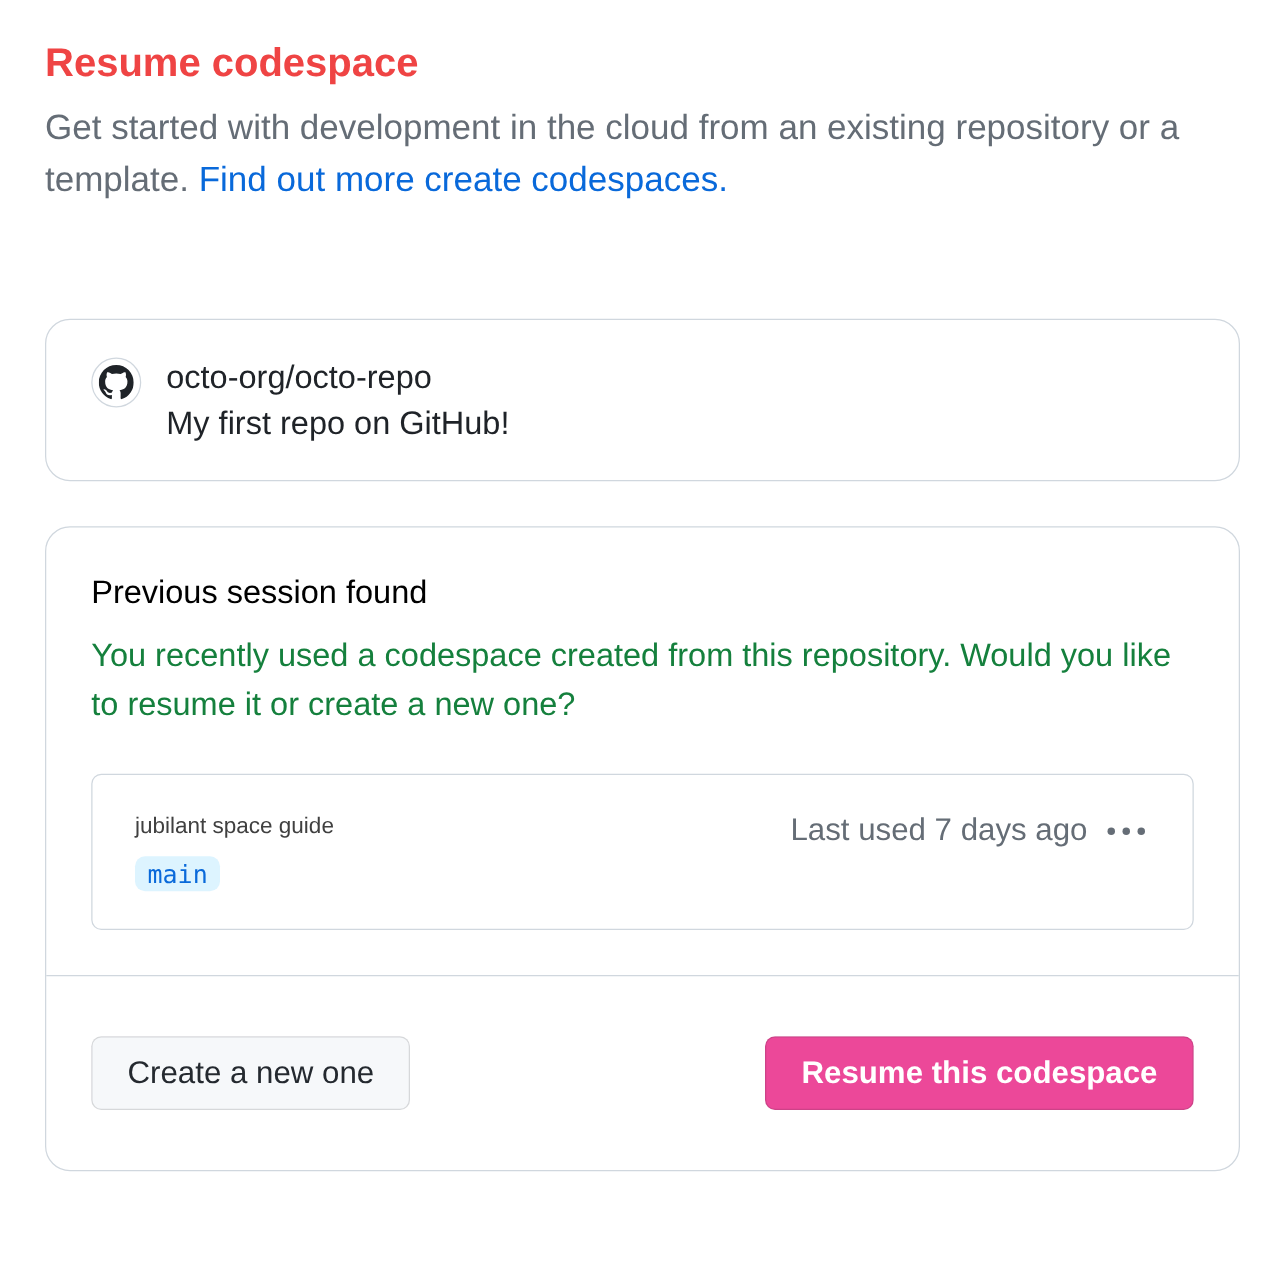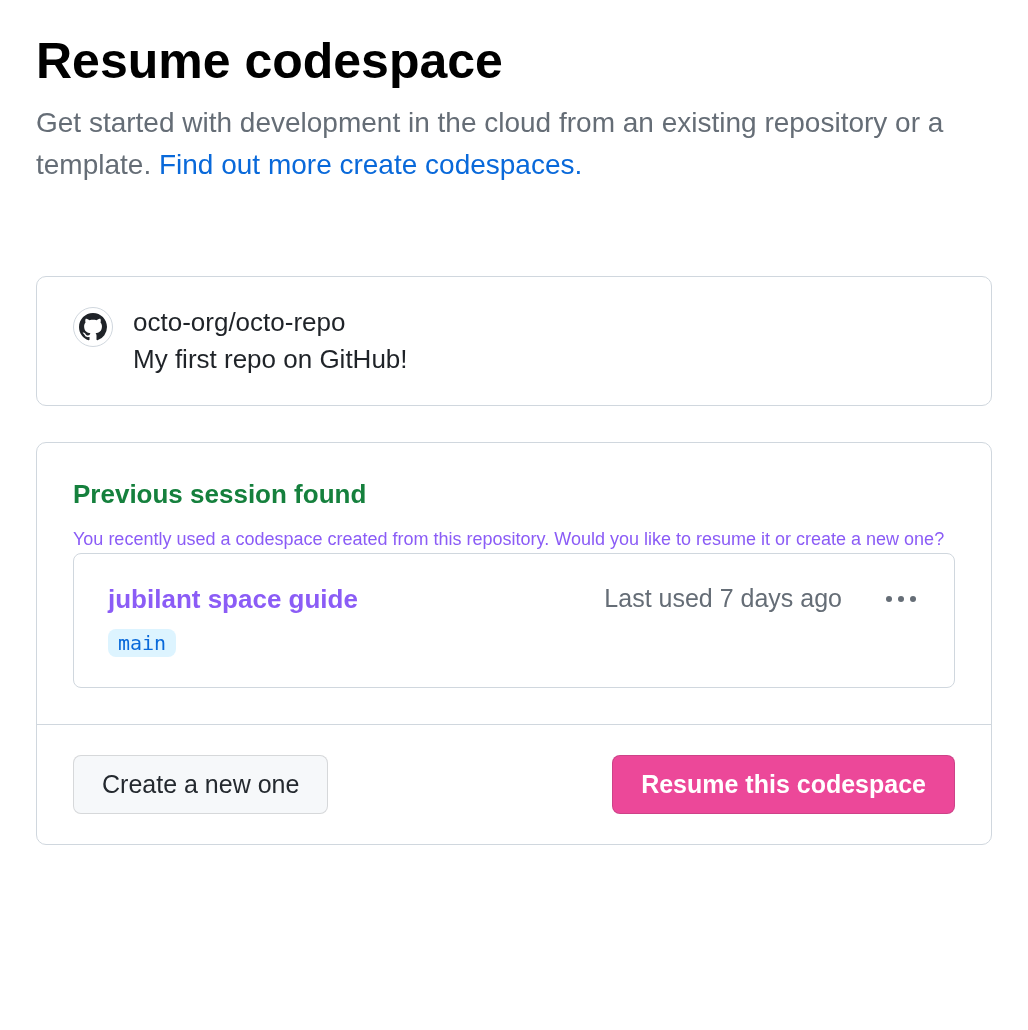--- a/index.html
+++ b/index.html
@@ -8,39 +8,39 @@
       padding: 0;
     }
     body {
       font-family: -apple-system, BlinkMacSystemFont, "Segoe UI", Helvetica, Arial, sans-serif;
       background: #ffffff;
       color: #1f2328;
       padding: 24px 36px;
       width: 1028px;
     }
     .page-title {
-      font-size: 50px;
+      font-size: 32px;
       font-weight: 600;
-      color: #000000;
+      color: #ef4444;
       margin-bottom: 12px;
       margin-top: 8px;
     }
     .page-subtitle {
       font-size: 28px;
       color: #656d76;
       line-height: 1.5;
       margin-bottom: 90px;
     }
     .page-subtitle a {
       color: #0969da;
       text-decoration: none;
     }
     .card {
       border: 1px solid #d0d7de;
-      border-radius: 10px;
+      border-radius: 20px;
       background: #ffffff;
     }
     .repo-card {
       padding: 30px 36px;
       display: flex;
       align-items: flex-start;
       gap: 20px;
       margin-bottom: 36px;
     }
     .avatar {
@@ -75,82 +75,83 @@
       font-weight: 400;
     }
     .session-card {
       padding: 0;
     }
     .session-body {
       padding: 36px;
     }
     .session-title {
       font-size: 26px;
-      font-weight: 700;
+      font-weight: 400;
+      color: #000000;
+      margin-bottom: 16px;
+    }
+    .session-desc {
+      font-size: 26px;
       color: #15803d;
-      margin-bottom: 16px;
-    }
-    .session-desc {
-      font-size: 18px;
-      color: #8b5cf6;
       line-height: 1.5;
+      margin-bottom: 36px;
     }
     .codespace-item {
       border: 1px solid #d0d7de;
       border-radius: 8px;
       padding: 30px 34px;
       display: flex;
       align-items: flex-start;
       justify-content: space-between;
     }
     .codespace-left {
       display: flex;
       flex-direction: column;
       gap: 14px;
     }
     .codespace-name {
-      font-size: 26px;
-      color: #8b5cf6;
-      font-weight: 700;
+      font-size: 18px;
+      color: #404040;
+      font-weight: 400;
     }
     .branch-tag {
       display: inline-block;
       background: #ddf4ff;
       color: #0969da;
       font-family: ui-monospace, SFMono-Regular, "SF Mono", Menlo, Consolas, monospace;
       font-size: 20px;
       padding: 2px 10px;
       border-radius: 8px;
       width: fit-content;
     }
     .codespace-right {
       display: flex;
       align-items: center;
-      gap: 40px;
+      gap: 12px;
     }
     .last-used {
       font-size: 25px;
       color: #656d76;
     }
     .kebab {
       display: flex;
       gap: 6px;
       align-items: center;
       cursor: pointer;
       padding: 4px;
     }
     .kebab-dot {
       width: 6px;
       height: 6px;
       background: #656d76;
       border-radius: 50%;
     }
     .session-footer {
       border-top: 1px solid #d0d7de;
-      padding: 30px 36px;
+      padding: 48px 36px;
       display: flex;
       justify-content: space-between;
       align-items: center;
       gap: 15px;
     }
     .btn {
       font-size: 25px;
       font-weight: 500;
       padding: 14px 28px;
       border-radius: 8px;

